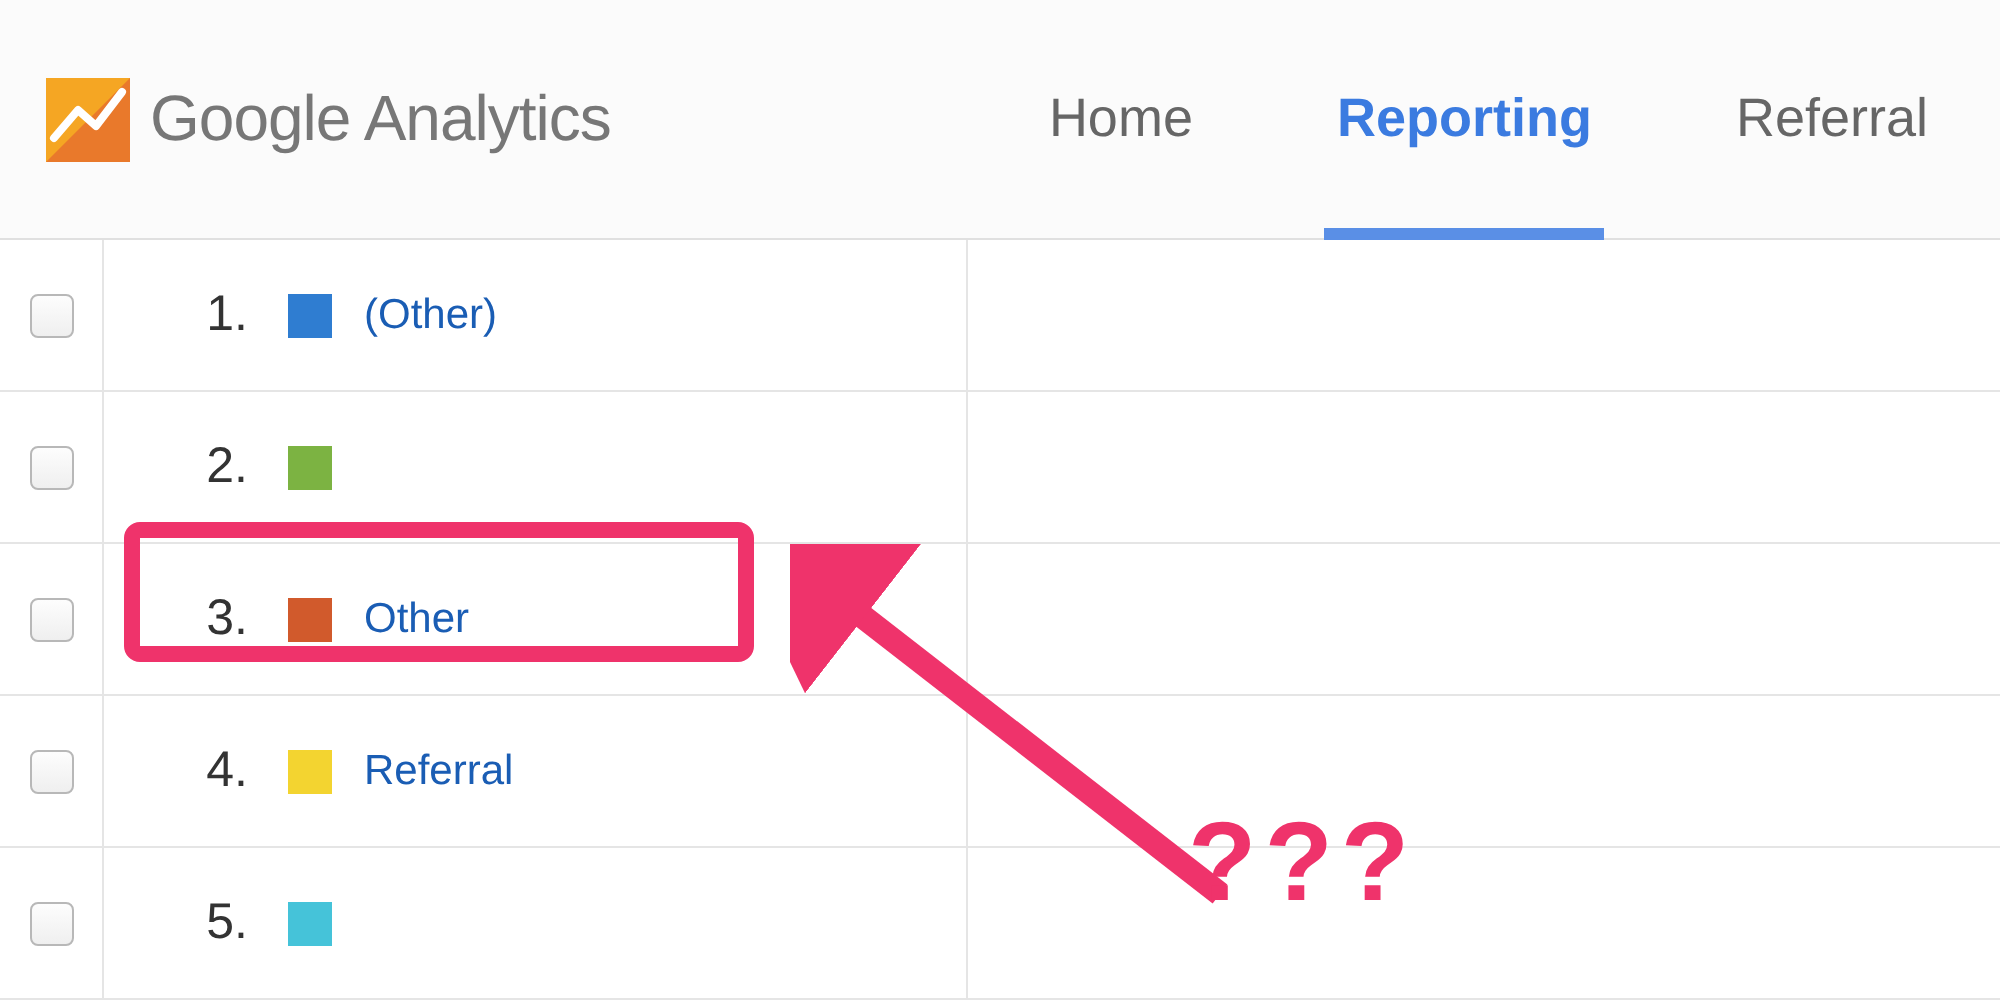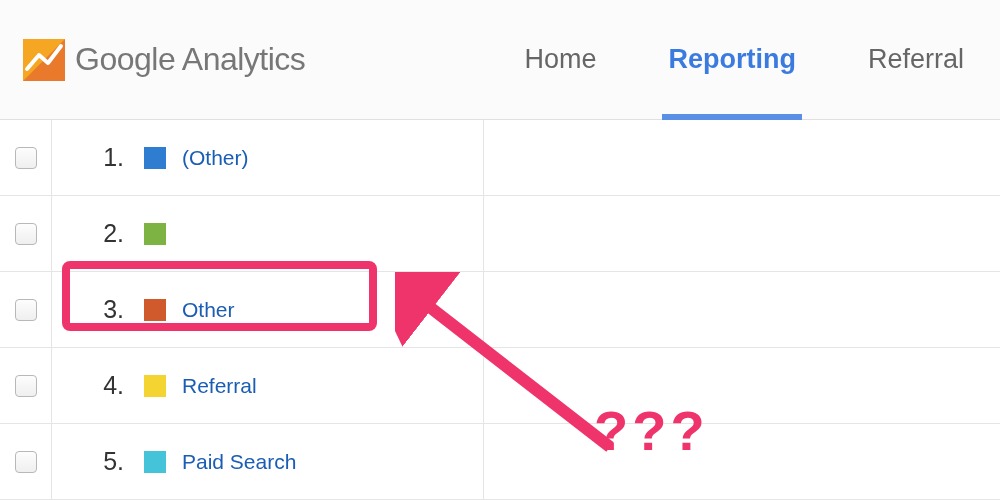--- a/index.html
+++ b/index.html
@@ -218,21 +218,20 @@
     <div class="cell-rest"></div>
   </div>
 
   <div class="row">
     <div class="cell-checkbox">
       <div class="checkbox"></div>
     </div>
     <div class="cell-main">
       <span class="row-index">5.</span>
       <span class="swatch" style="background: rgb(69, 195, 217);"></span>
-      <span class="row-label">Paid Search</span>
     </div>
     <div class="cell-rest"></div>
   </div>
 
 </div>
 
 <div class="highlight-box"></div>
 
 <svg class="annotation-arrow" width="260" height="210" viewBox="0 0 260 210">
   <defs>

